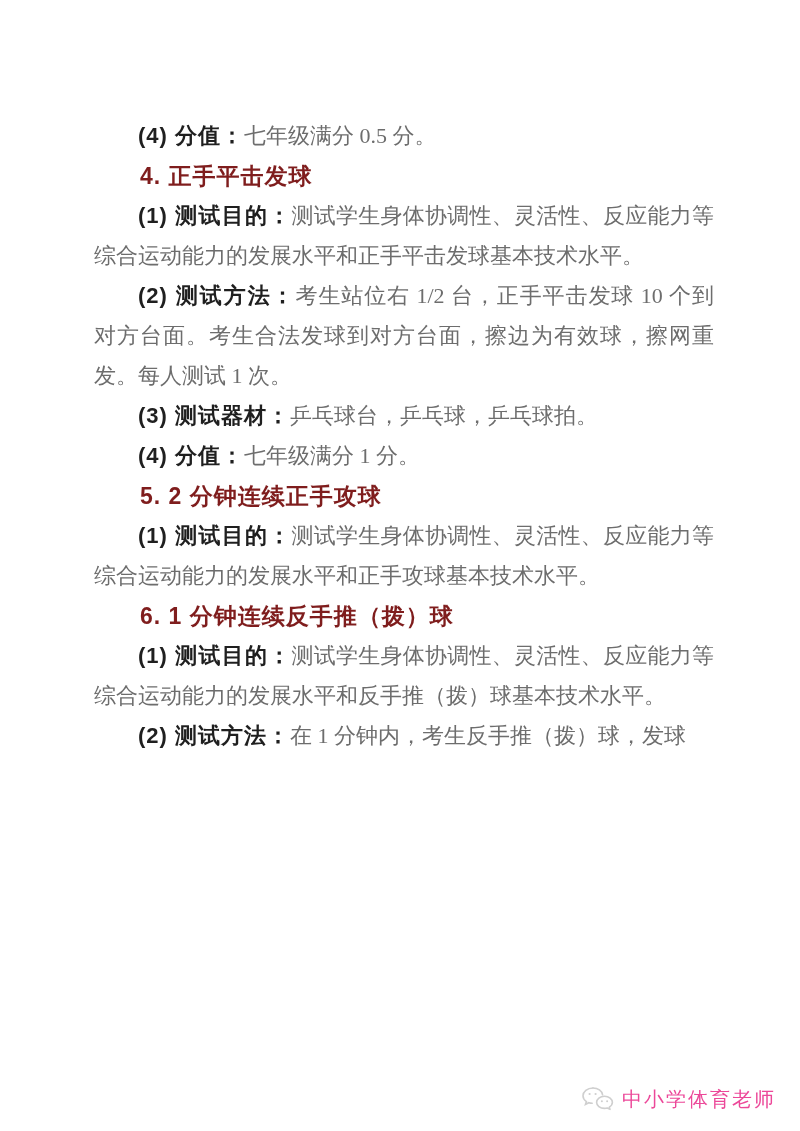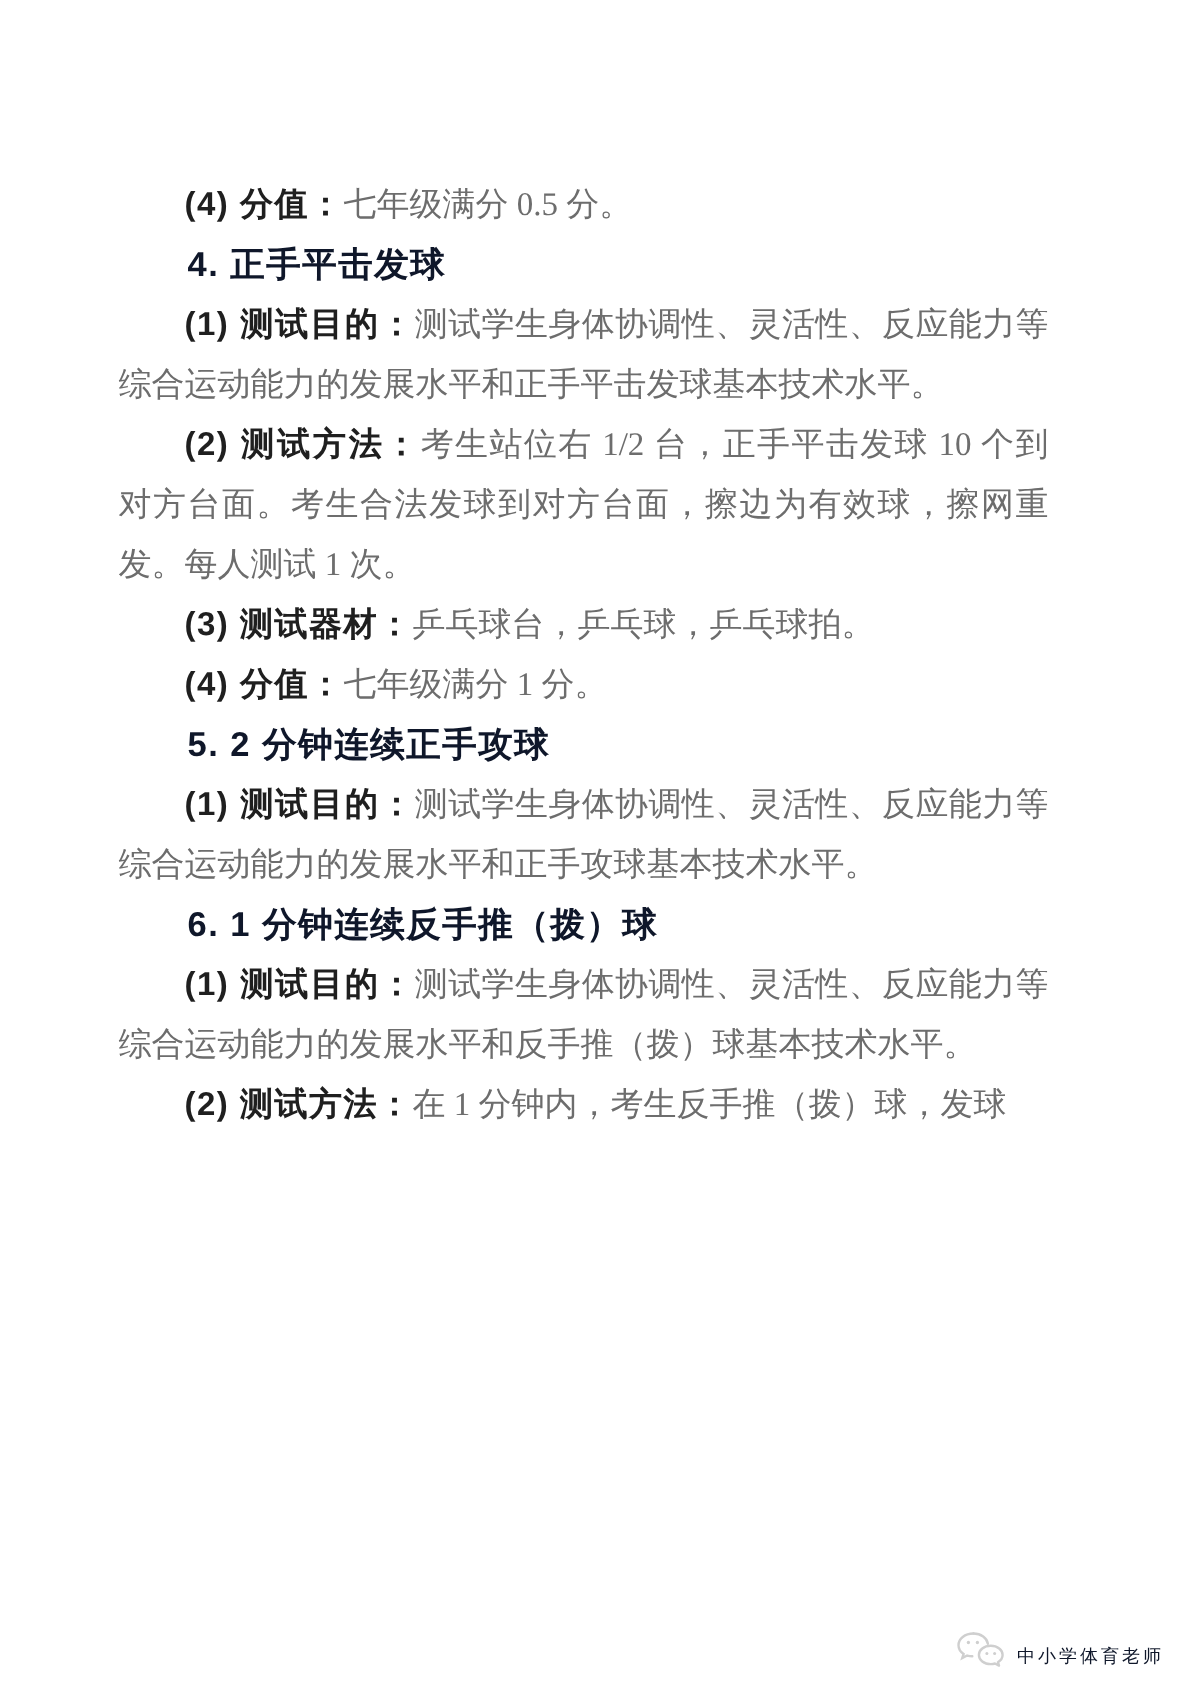--- a/index.html
+++ b/index.html
@@ -9,56 +9,56 @@
   body {
     width: 800px;
     height: 1131px;
     background: #ffffff;
     position: relative;
     overflow: hidden;
     font-family: "Liberation Serif", "DejaVu Serif", serif;
   }
   .doc-body {
     position: absolute;
-    left: 79px;
+    left: 94px;
     top: 116px;
     width: 620px;
     font-size: 22px;
     line-height: 40px;
     color: #6d6d6d;
     text-align: justify;
   }
   .doc-body p {
     margin: 0;
     text-indent: 2em;
   }
   .doc-body p.heading {
     font-family: "Liberation Sans", "DejaVu Sans", sans-serif;
     font-weight: bold;
     font-size: 23px;
-    color: #0f172a;
+    color: #7f1d1d;
     text-align: left;
     letter-spacing: 1px;
   }
   .doc-body span.label {
     font-family: "Liberation Sans", "DejaVu Sans", sans-serif;
     font-weight: bold;
     color: #1f1f1f;
     letter-spacing: 1px;
   }
   .watermark {
     position: absolute;
     right: 24px;
     bottom: 18px;
     display: flex;
-    align-items: flex-end;
+    align-items: flex-start;
     gap: 7px;
-    color: #0f172a;
+    color: #ec4899;
     font-family: "Liberation Sans", "DejaVu Sans", sans-serif;
-    font-size: 12px;
+    font-size: 20px;
     letter-spacing: 2px;
     user-select: none;
   }
   .watermark svg {
     display: block;
   }
 </style>
 </head>
 <body>
 

